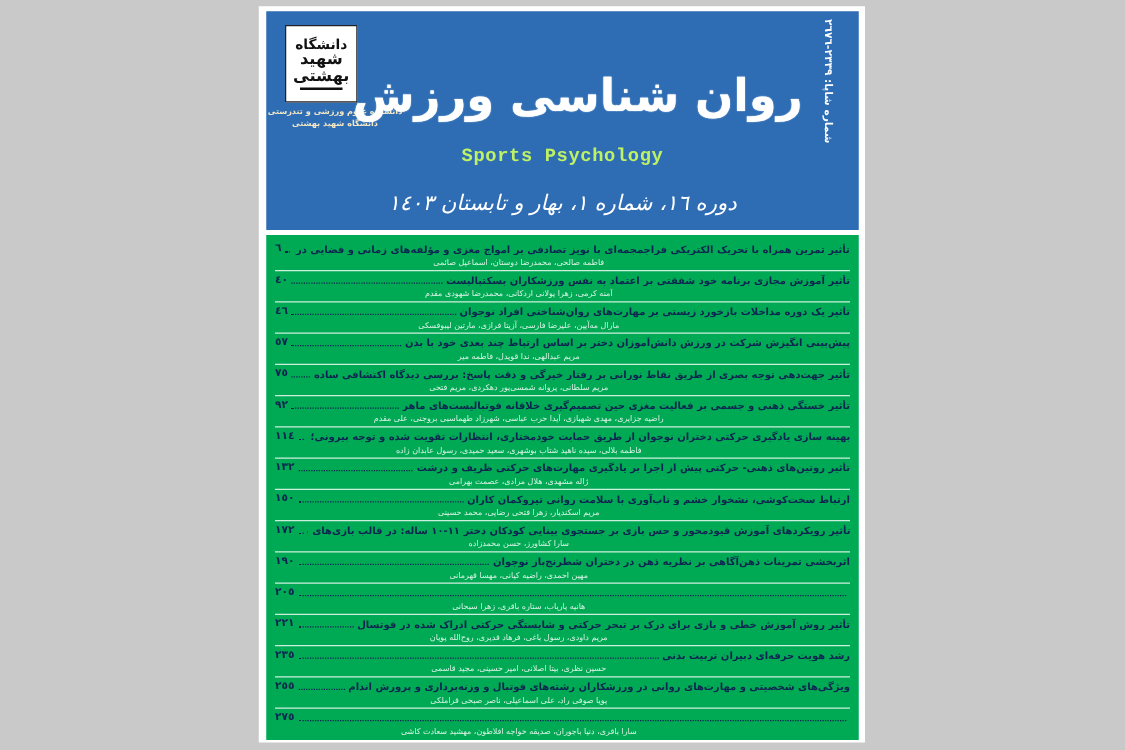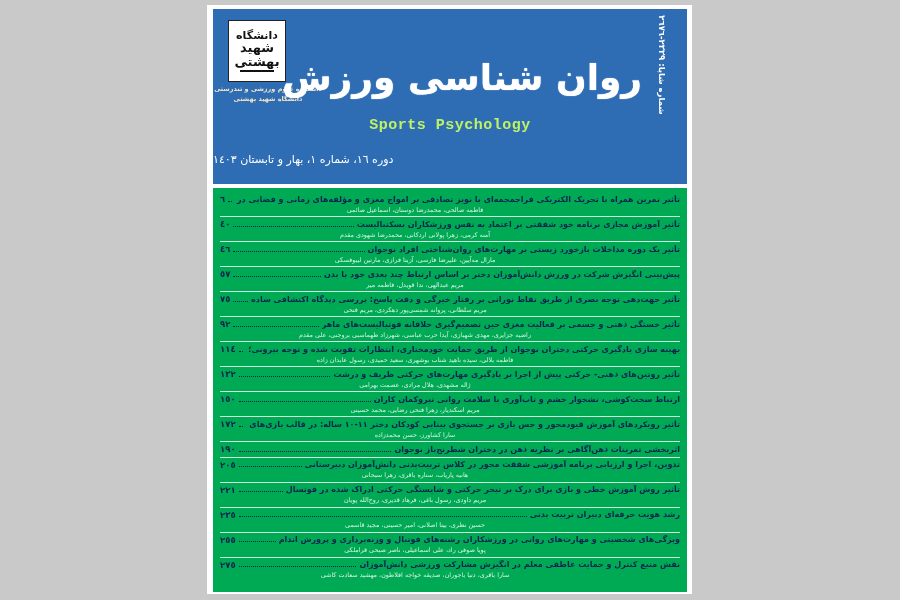--- a/index.html
+++ b/index.html
@@ -36,22 +36,22 @@
     font-size:36px;font-weight:bold;color:#ffffff;
     text-shadow:0 0 1px #fff;
     font-family:"DejaVu Sans",sans-serif;
   }
   .title-en{
     position:absolute;left:0;top:108px;width:100%;text-align:center;
     font-size:15px;font-weight:bold;color:#bef264;
     font-family:Liberation Mono, monospace;letter-spacing:.5px;
   }
   .issue-line{
-    position:absolute;left:0;top:144px;width:100%;text-align:left;
-    font-size:11px;color:#ffffff;direction:rtl;
+    position:absolute;left:0;top:144px;width:100%;text-align:center;
+    font-size:17px;color:#ffffff;direction:rtl;font-style:italic;
   }
   .issn{
     position:absolute;top:50px;right:-29px;width:110px;height:12px;
     transform:rotate(90deg);transform-origin:center center;
     font-size:8.5px;font-weight:bold;color:#ffffff;direction:rtl;
     white-space:nowrap;text-align:center;
   }
   
   .toc{
     position:absolute;left:6px;top:183px;width:474px;height:404px;
@@ -197,25 +197,25 @@
     </div>
     <div class="a-row">سارا کشاورز، حسن محمدزاده</div>
   </div>
 
   <div class="entry">
     <div class="t-row">
       <span class="ttl">اثربخشی تمرینات ذهن‌آگاهی بر نظریه ذهن در دختران شطرنج‌باز نوجوان</span>
       <span class="dots"></span>
       <span class="pg">١٩٠</span>
     </div>
-  </div>
-
-  <div class="entry">
-    <div class="t-row">
-      <span class="ttl">تدوین، اجرا و ارزیابی برنامه آموزشی شفقت محور در کلاس تربیت‌بدنی دانش‌آموزان دبیرستانی</span>
+    <div class="a-row">مهین احمدی، راضیه کیانی، مهسا قهرمانی</div>
+  </div>
+
+  <div class="entry">
+    <div class="t-row">
       <span class="dots"></span>
       <span class="pg">٢٠٥</span>
     </div>
     <div class="a-row">هانیه پاریاب، ستاره باقری، زهرا سبحانی</div>
   </div>
 
   <div class="entry">
     <div class="t-row">
       <span class="ttl">تأثیر روش آموزش خطی و بازی برای درک بر تبحر حرکتی و شایستگی حرکتی ادراک شده در فوتسال</span>
       <span class="dots"></span>
@@ -237,21 +237,20 @@
     <div class="t-row">
       <span class="ttl">ویژگی‌های شخصیتی و مهارت‌های روانی در ورزشکاران رشته‌های فوتبال و وزنه‌برداری و پرورش اندام</span>
       <span class="dots"></span>
       <span class="pg">٢٥٥</span>
     </div>
     <div class="a-row">پویا صوفی راد، علی اسماعیلی، ناصر صبحی قراملکی</div>
   </div>
 
   <div class="entry">
     <div class="t-row">
-      <span class="ttl">نقش منبع کنترل و حمایت عاطفی معلم در انگیزش مشارکت ورزشی دانش‌آموزان</span>
       <span class="dots"></span>
       <span class="pg">٢٧٥</span>
     </div>
     <div class="a-row">سارا باقری، دنیا باجوران، صدیقه خواجه افلاطون، مهشید سعادت کاشی</div>
   </div>
 </div>
   </div>
 
 </div>
 

